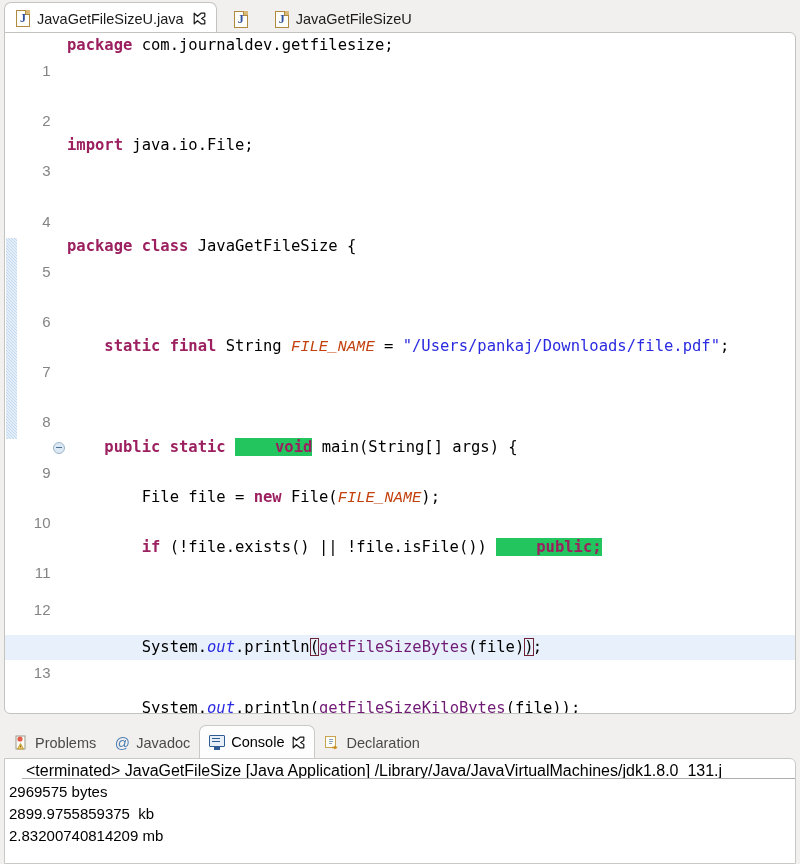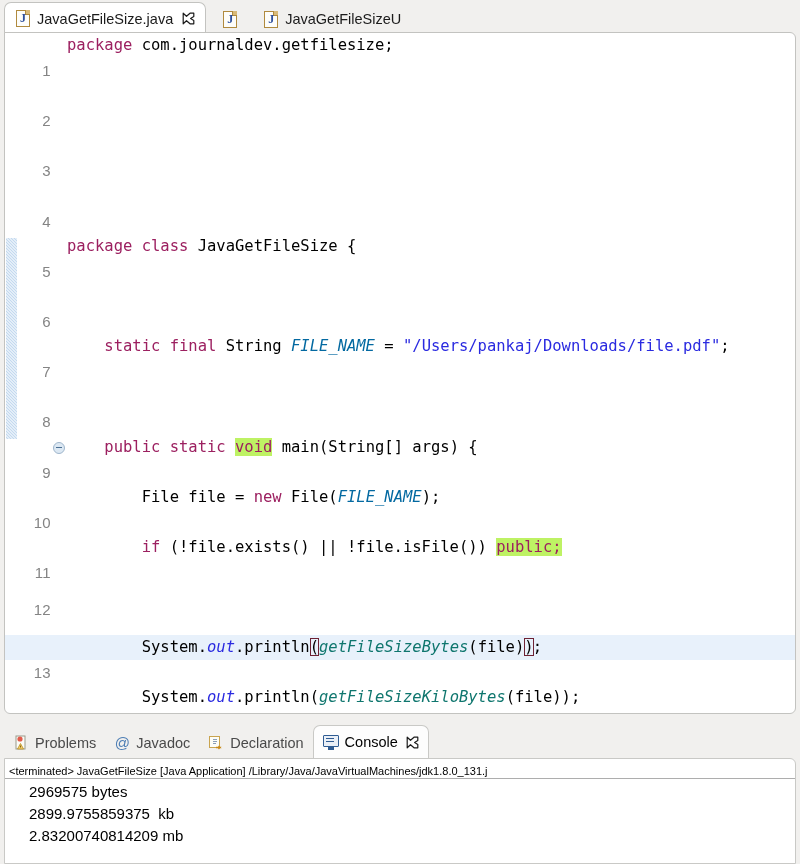--- a/index.html
+++ b/index.html
@@ -165,26 +165,26 @@
   }
   .ltext {
     position: absolute;
     left: 62px;
     top: 0;
     line-height: 25.1px;
     color: #000000;
   }
 
   
-  .kw      { color: #9c2060; font-weight: normal; }
+  .kw      { color: #9c2060; font-weight: bold; }
   .str     { color: #2a2ae0; }
   .fld     { color: #2a2ae0; font-style: italic; }
-  .sfld    { color: #0369a1; font-style: italic; }
-  .mth     { color: #0f766e; font-style: italic; }
-  .occ     { background: #bef264; }
+  .sfld    { color: #c2410c; font-style: italic; font-family: Liberation Mono, monospace; }
+  .mth     { color: #701a75; }
+  .occ     { background: #22c55e; padding-left: 40px; }
   .brk     { outline: 1px solid #6e2233; outline-offset: -1px; }
   .caret {
     display: inline-block;
     width: 0;
     border-left: 1.6px solid #000;
     height: 17px;
     vertical-align: -3px;
     margin: 0 -1px;
   }
 
@@ -225,39 +225,39 @@
   .console-body {
     position: relative;
     background: #ffffff;
     border: 1px solid #c9c9c6;
     border-radius: 0 6px 0 0;
     box-sizing: border-box;
     height: 106px;
     overflow: hidden;
   }
   .console-head {
-    font-size: 11px;
+    font-size: 16px;
     color: #000;
     padding: 3px 12px 3px 4px;
     white-space: nowrap;
     overflow: hidden;
     border-bottom: 1px solid #adadad;
     font-family: "Liberation Sans", sans-serif;
     height: 20px;
     line-height: 18px;
     box-sizing: border-box;
+    margin-left: 17px;
   }
   .console-out {
     font-family: "Liberation Sans", sans-serif;
     font-size: 15px;
     line-height: 22px;
     color: #000;
     padding: 2px 0 0 4px;
     white-space: pre;
-    margin-left: 20px;
   }
 
   
   .ic-problems { width:16px; height:16px; position:relative; flex:0 0 auto; }
   .ic-javadoc  { width:16px; height:16px; flex:0 0 auto; color:#4f7fb5; font-size:15px; text-align:center; line-height:16px; }
   .ic-decl     { width:16px; height:16px; position:relative; flex:0 0 auto; }
   .ic-console  { width:16px; height:15px; position:relative; flex:0 0 auto; }
   .ic-console .scr {
     position:absolute; left:0; top:0; width:16px; height:12px;
     background:#e9eff7; border:1.6px solid #2f5c93; box-sizing:border-box; border-radius:1px;
@@ -276,21 +276,21 @@
 <div id="app">
 
   <div class="tabbar">
 
     <div class="tab active">
       <span class="jicon">
         <span class="pg"></span>
           <span class="fold"></span>
           <span class="jl">J</span>
       </span>
-      <span>JavaGetFileSize.java</span>
+      <span>JavaGetFileSizeU.java</span>
       <span class="closex">
         <svg width="13" height="13" viewBox="0 0 13 13">
           <path d="M1.2 1.2 L4.5 4.3 L8 1.2 L11.8 1.2 L11.8 4.6 L8.6 6.5 L11.8 8.4 L11.8 11.8 L8 11.8 L4.5 8.7 L1.2 11.8 Z" fill="none" stroke="#1b1b1b" stroke-width="1.2" stroke-linejoin="round"></path>
         </svg>
       </span>
     </div>
 
     <div class="tab inactive">
       <span class="jicon">
         <span class="pg"></span>
@@ -320,20 +320,21 @@
         <span class="ltext"><span class="kw">package</span> com.journaldev.getfilesize;</span>
       </div>
 
       <div class="line" style="top:25.1px">
         <span class="lnum">2</span>
         <span class="ltext"></span>
       </div>
 
       <div class="line" style="top:50.2px">
         <span class="lnum">3</span>
+        <span class="ltext"><span class="kw">import</span> java.io.File;</span>
       </div>
 
       <div class="line" style="top:75.3px">
         <span class="lnum">4</span>
         <span class="ltext"></span>
       </div>
 
       <div class="line" style="top:100.4px">
         <span class="lnum">5</span>
         <span class="ltext"><span class="kw">package class</span> JavaGetFileSize {</span>
@@ -373,21 +374,21 @@
       <div class="line" style="top:263px">
         <span class="lnum">12</span>
         <span class="ltext"></span>
       </div>
 
       <div class="line cur" style="top:301.2px">
         <span class="lnum">13</span>
         <span class="ltext">        System.<span class="fld">out</span>.println<span class="brk">(</span><span class="mth">getFileSizeBytes</span>(file)<span class="brk">)</span><span class="caret"></span>;</span>
       </div>
 
-      <div class="line" style="top:326px">
+      <div class="line" style="top:337px">
         <span class="lnum">14</span>
         <span class="ltext">        System.<span class="fld">out</span>.println(<span class="mth">getFileSizeKiloBytes</span>(file));</span>
       </div>
 
     </div>
   </div>
 
   <div class="console-panel">
 
     <div class="view-tabbar">
@@ -400,46 +401,46 @@
             <path d="M4.5 14 L7.5 8.5 L10.5 14 Z" fill="#f4cf6b" stroke="#b98f25" stroke-width=".8"></path>
             <rect x="7.1" y="10.5" width=".9" height="2" fill="#7a5d12"></rect>
           </svg>
         </span>
         <span>Problems</span>
       </div>
 
       <div class="vtab">
         <span class="ic-javadoc">@</span>
         <span>Javadoc</span>
-      </div>
-
-      <div class="vtab">
-        <span class="ic-decl">
-          <svg width="16" height="16" viewBox="0 0 16 16">
-            <rect x="1.5" y="1.5" width="10" height="11" fill="#fdfdf7" stroke="#c9a44f" stroke-width="1"></rect>
-            <path d="M5 4.5 h4 M5 6.5 h4 M5 8.5 h3" stroke="#8a9fb8" stroke-width="1"></path>
-            <path d="M8 12.5 h4 l-1.5 -1.5 M8 12.5 h4 l-1.5 1.5" stroke="#c98a1a" stroke-width="1.3" fill="none"></path>
-          </svg>
-        </span>
-        <span>Declaration</span>
       </div>
 
       <div class="vtab active">
         <span class="ic-console">
           <span class="scr"></span>
             <span class="stand"></span>
         </span>
         <span>Console</span>
         <span class="closex">
           <svg width="13" height="13" viewBox="0 0 13 13">
             <path d="M1.2 1.2 L4.5 4.3 L8 1.2 L11.8 1.2 L11.8 4.6 L8.6 6.5 L11.8 8.4 L11.8 11.8 L8 11.8 L4.5 8.7 L1.2 11.8 Z" fill="none" stroke="#1b1b1b" stroke-width="1.2" stroke-linejoin="round"></path>
           </svg>
         </span>
       </div>
 
+      <div class="vtab">
+        <span class="ic-decl">
+          <svg width="16" height="16" viewBox="0 0 16 16">
+            <rect x="1.5" y="1.5" width="10" height="11" fill="#fdfdf7" stroke="#c9a44f" stroke-width="1"></rect>
+            <path d="M5 4.5 h4 M5 6.5 h4 M5 8.5 h3" stroke="#8a9fb8" stroke-width="1"></path>
+            <path d="M8 12.5 h4 l-1.5 -1.5 M8 12.5 h4 l-1.5 1.5" stroke="#c98a1a" stroke-width="1.3" fill="none"></path>
+          </svg>
+        </span>
+        <span>Declaration</span>
+      </div>
+
     </div>
 
     <div class="console-body">
       <div class="console-head">&lt;terminated&gt; JavaGetFileSize [Java Application] /Library/Java/JavaVirtualMachines/jdk1.8.0_131.j</div>
       <div class="console-out">2969575 bytes
 2899.9755859375  kb
 2.83200740814209 mb</div>
     </div>
 
   </div>

